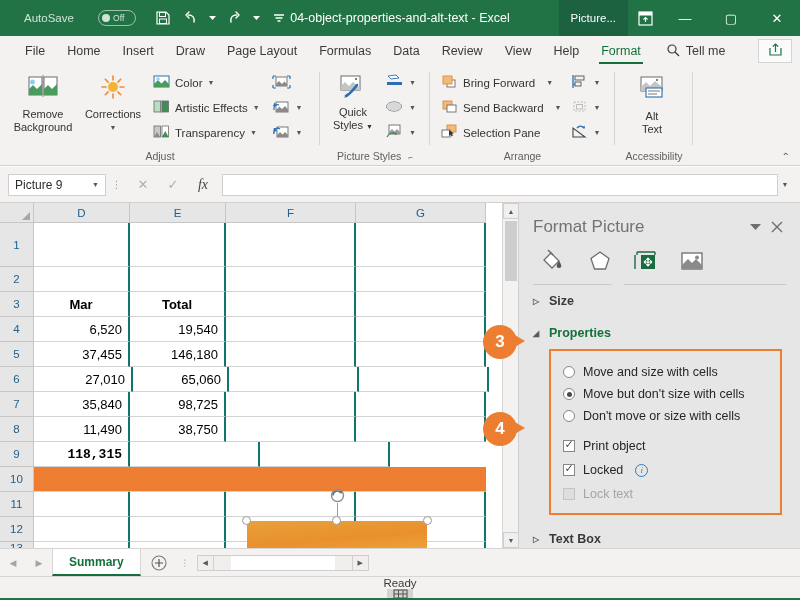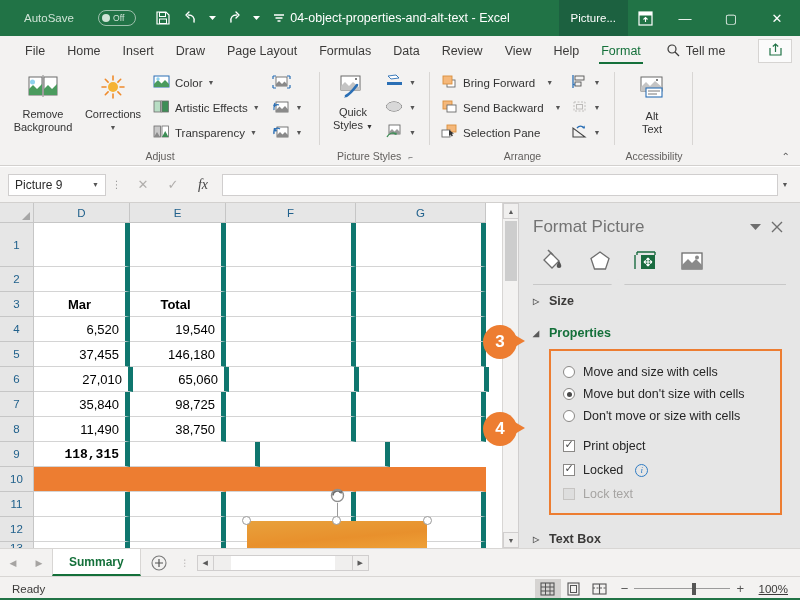--- a/index.html
+++ b/index.html
@@ -138,21 +138,21 @@
   }
   .rowhdrs{ position:absolute; left:0; top:20px; width:34px; }
   .rh{
     height:25px; background:#e6e6e6; border-right:1px solid #c6c6c6;
     border-bottom:1px solid #c6c6c6; display:flex;align-items:center;justify-content:center;
     font-size:11.5px; color:#21618c;
   }
   .cells{ position:absolute; left:34px; top:20px; }
   .crow{ display:flex; height:25px; }
   .cell{
-    border-right:5px solid #0f766e; border-bottom:1px solid #d4d4d4;
+    border-right:2px solid #0f766e; border-bottom:1px solid #d4d4d4;
     display:flex; align-items:center; padding:0 6px; font-size:13px; color:#000;
     justify-content:flex-end; overflow:hidden; white-space:nowrap;
   }
   .cell.hdrcell{ justify-content:center; font-weight:bold; }
   .cell.bold{ font-weight:bold;font-family:Liberation Mono, monospace; }
   .cell.fillorange{ background:#ed7d31; border-right-color:#ed7d31; }
 
   
   .picture{
     position:absolute; left:247px; top:318px; width:180px; height:125px;
@@ -271,21 +271,21 @@
   .hsb{ width:16px;height:14px; display:flex;align-items:center;justify-content:center;
         color:#5a5a5a; font-size:7px; border-right:1px solid #d0cece; }
   .hsb.r{ border-right:none; border-left:1px solid #d0cece; }
   .hthumb{ width:104px; height:14px; background:#fff; }
   .hfill{ flex:1; }
 
   
   .statusbar{
     position:absolute; left:0; top:576px; width:800px; height:24px;
     background:#f3f2f1; border-top:1px solid #d8d6d4;
-    display:flex; align-items:center; padding:0 12px; font-size:11.5px; color:#3b3a39;
+    display:flex; align-items:center; padding:0 12px; font-size:11.5px; color:#3b3a39;flex-direction:column;
   }
   .sb-spacer{ flex:1; }
   .vbtn{
     width:26px;height:20px;display:flex;align-items:center;justify-content:center;
     color:#555;
   }
   .vbtn.active{ background:#d6d4d2; }
   .zoomslider{ display:flex; align-items:center; gap:6px; margin:0 8px; }
   .zs-track{ width:96px; height:1.5px; background:#9b9b9b; position:relative; }
   .zs-knob{ position:absolute; left:58px; top:-5px; width:4px; height:12px; background:#555; }

